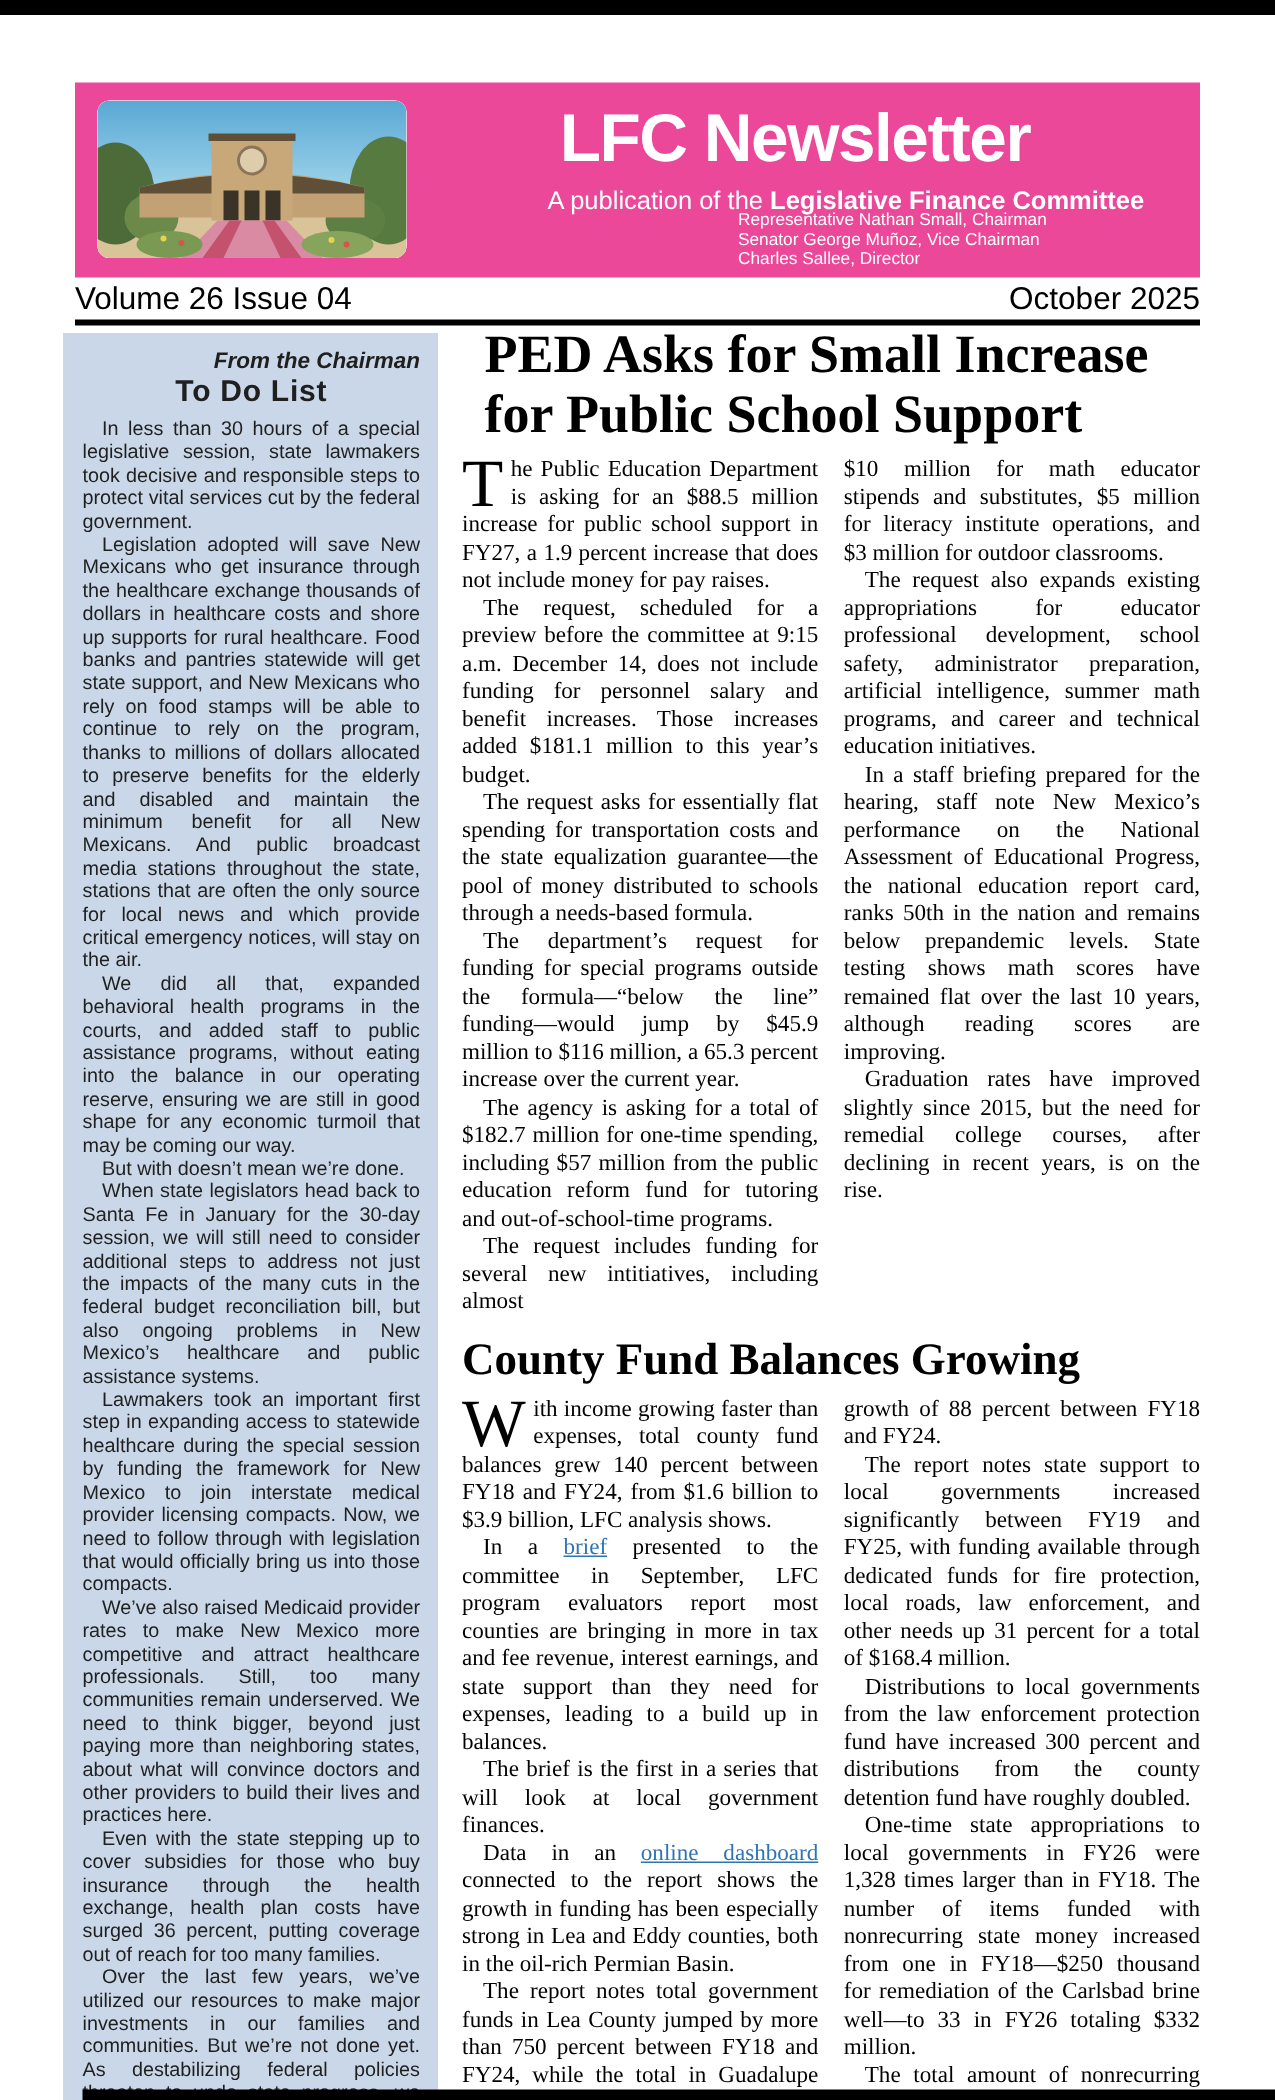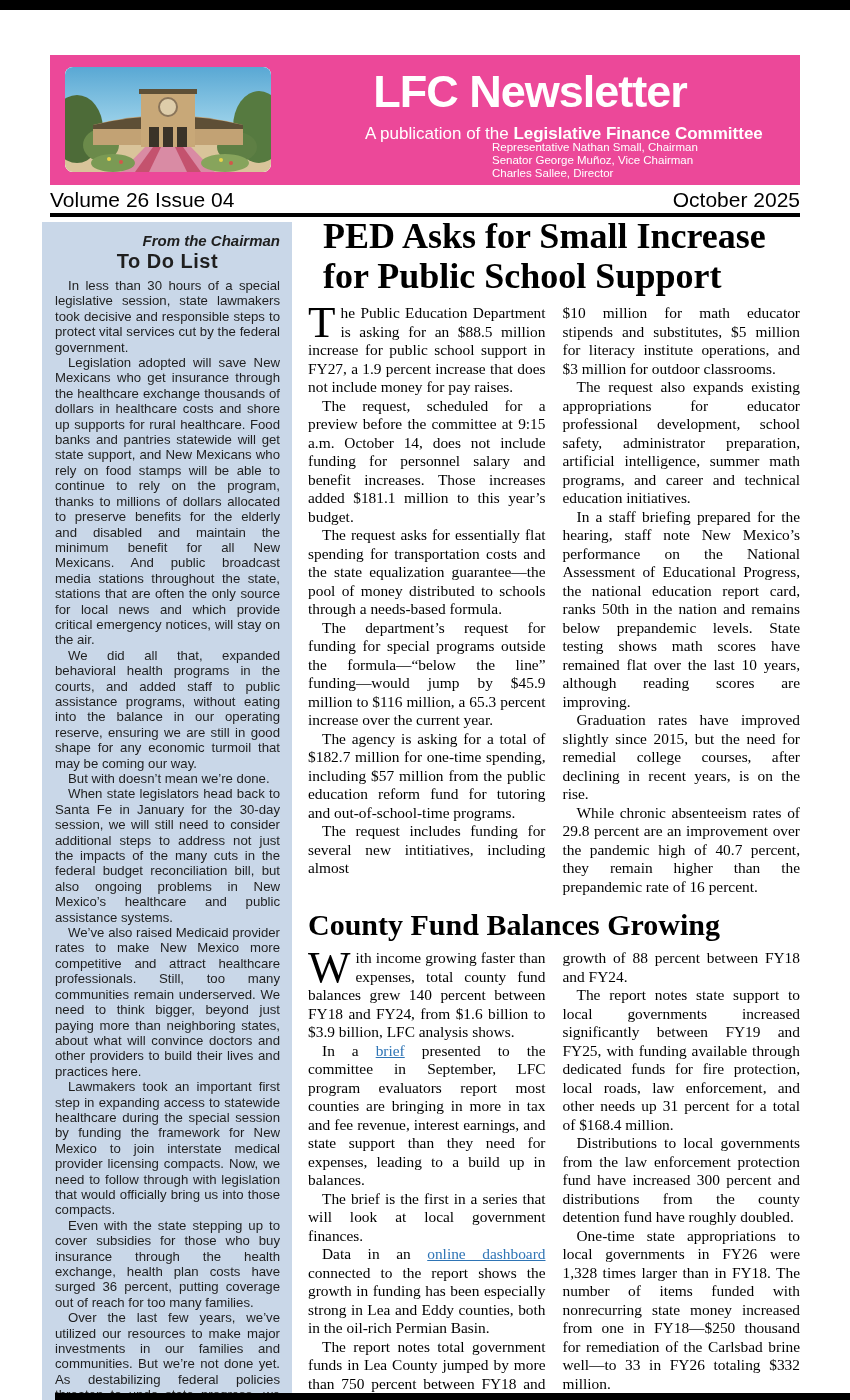--- a/index.html
+++ b/index.html
@@ -102,45 +102,44 @@
 
 <div class="sidebar">
   <div class="sb-kicker">From the Chairman</div>
   <div class="sb-title">To Do List</div>
   <div>
       <p>In less than 30 hours of a special legislative session, state lawmakers took decisive and responsible steps to protect vital services cut by the federal government.</p>
       <p>Legislation adopted will save New Mexicans who get insurance through the healthcare exchange thousands of dollars in healthcare costs and shore up supports for rural healthcare. Food banks and pantries statewide will get state support, and New Mexicans who rely on food stamps will be able to continue to rely on the program, thanks to millions of dollars allocated to preserve benefits for the elderly and disabled and maintain the minimum benefit for all New Mexicans. And public broadcast media stations throughout the state, stations that are often the only source for local news and which provide critical emergency notices, will stay on the air.</p>
       <p>We did all that, expanded behavioral health programs in the courts, and added staff to public assistance programs, without eating into the balance in our operating reserve, ensuring we are still in good shape for any economic turmoil that may be coming our way.</p>
       <p>But with doesn’t mean we’re done.</p>
       <p>When state legislators head back to Santa Fe in January for the 30-day session, we will still need to consider additional steps to address not just the impacts of the many cuts in the federal budget reconciliation bill, but also ongoing problems in New Mexico’s healthcare and public assistance systems.</p>
+      <p>Lawmakers took an important first step in expanding access to statewide healthcare during the special session by funding the framework for New Mexico to join interstate medical provider licensing compacts. Now, we need to follow through with legislation that would officially bring us into those compacts.</p>
       <p>We’ve also raised Medicaid provider rates to make New Mexico more competitive and attract healthcare professionals. Still, too many communities remain underserved. We need to think bigger, beyond just paying more than neighboring states, about what will convince doctors and other providers to build their lives and practices here.</p>
-      <p>Lawmakers took an important first step in expanding access to statewide healthcare during the special session by funding the framework for New Mexico to join interstate medical provider licensing compacts. Now, we need to follow through with legislation that would officially bring us into those compacts.</p>
       <p>Even with the state stepping up to cover subsidies for those who buy insurance through the health exchange, health plan costs have surged 36 percent, putting coverage out of reach for too many families.</p>
       <p>Over the last few years, we’ve utilized our resources to make major investments in our families and communities. But we’re not done yet. As destabilizing federal policies threaten to undo state progress, we have to double down on protecting what we’ve built and keep moving New Mexico forward.</p>
     </div>
 
 </div>
 
 <div class="main">
   <h1 class="headline h-1"><span>PED Asks for Small Increase</span><br><span>for Public School Support</span></h1>
   <div class="cols">
       <div class="col">
         <p class="drop"><span class="dropcap">T</span><span>he Public Education Department is asking for an $88.5 million increase for public school support in FY27, a 1.9 percent increase that does not include money for pay raises.</span></p>
-        <p class="indent"><span>The request, scheduled for a preview before the committee at 9:15 a.m. October 14, does not include funding for personnel salary and benefit increases. Those increases added $181.1 million to this year’s budget.</span></p>
+        <p class="indent"><span>The request, scheduled for a preview before the committee at 9:15 a.m. December 14, does not include funding for personnel salary and benefit increases. Those increases added $181.1 million to this year’s budget.</span></p>
         <p class="indent"><span>The request asks for essentially flat spending for transportation costs and the state equalization guarantee—the pool of money distributed to schools through a needs-based formula.</span></p>
         <p class="indent"><span>The department’s request for funding for special programs outside the formula—“below the line” funding—would jump by $45.9 million to $116 million, a 65.3 percent increase over the current year.</span></p>
         <p class="indent"><span>The agency is asking for a total of $182.7 million for one-time spending, including $57 million from the public education reform fund for tutoring and out-of-school-time programs.</span></p>
         <p class="indent"><span>The request includes funding for several new intitiatives, including almost</span></p>
       </div>
       <div class="col">
         <p class="cont"><span>$10 million for math educator stipends and substitutes, $5 million for literacy institute operations, and $3 million for outdoor classrooms.</span></p>
         <p class="indent"><span>The request also expands existing appropriations for educator professional development, school safety, administrator preparation, artificial intelligence, summer math programs, and career and technical education initiatives.</span></p>
         <p class="indent"><span>In a staff briefing prepared for the hearing, staff note New Mexico’s performance on the National Assessment of Educational Progress, the national education report card, ranks 50th in the nation and remains below prepandemic levels. State testing shows math scores have remained flat over the last 10 years, although reading scores are improving.</span></p>
         <p class="indent"><span>Graduation rates have improved slightly since 2015, but the need for remedial college courses, after declining in recent years, is on the rise.</span></p>
-        <p class="indent"><span>While chronic absenteeism rates of 29.8 percent are an improvement over the pandemic high of 40.7 percent, they remain higher than the prepandemic rate of 16 percent.</span></p>
       </div>
     </div>
   <h1 class="headline h-2"><span>County Fund Balances Growing</span></h1>
   <div class="cols">
       <div class="col">
         <p class="drop"><span class="dropcap">W</span><span>ith income growing faster than expenses, total county fund balances grew 140 percent between FY18 and FY24, from $1.6 billion to $3.9 billion, LFC analysis shows.</span></p>
         <p class="indent"><span>In a </span><a class="link" href="#">brief</a><span> presented to the committee in September, LFC program evaluators report most counties are bringing in more in tax and fee revenue, interest earnings, and state support than they need for expenses, leading to a build up in balances.</span></p>
         <p class="indent"><span>The brief is the first in a series that will look at local government finances.</span></p>
         <p class="indent"><span>Data in an </span><a class="link" href="#">online dashboard</a><span> connected to the report shows the growth in funding has been especially strong in Lea and Eddy counties, both in the oil-rich Permian Basin.</span></p>
         <p class="indent"><span>The report notes total government funds in Lea County jumped by more than 750 percent between FY18 and FY24, while the total in Guadalupe County decreased by 77 percent.</span></p>

